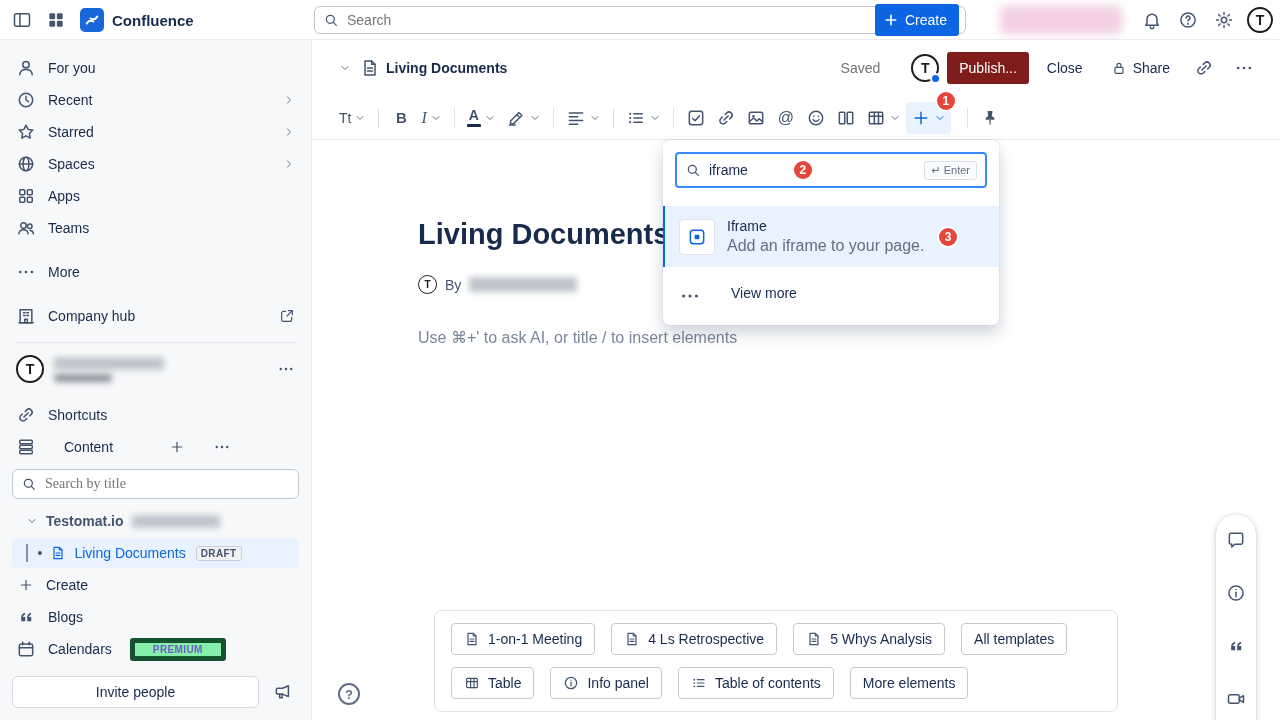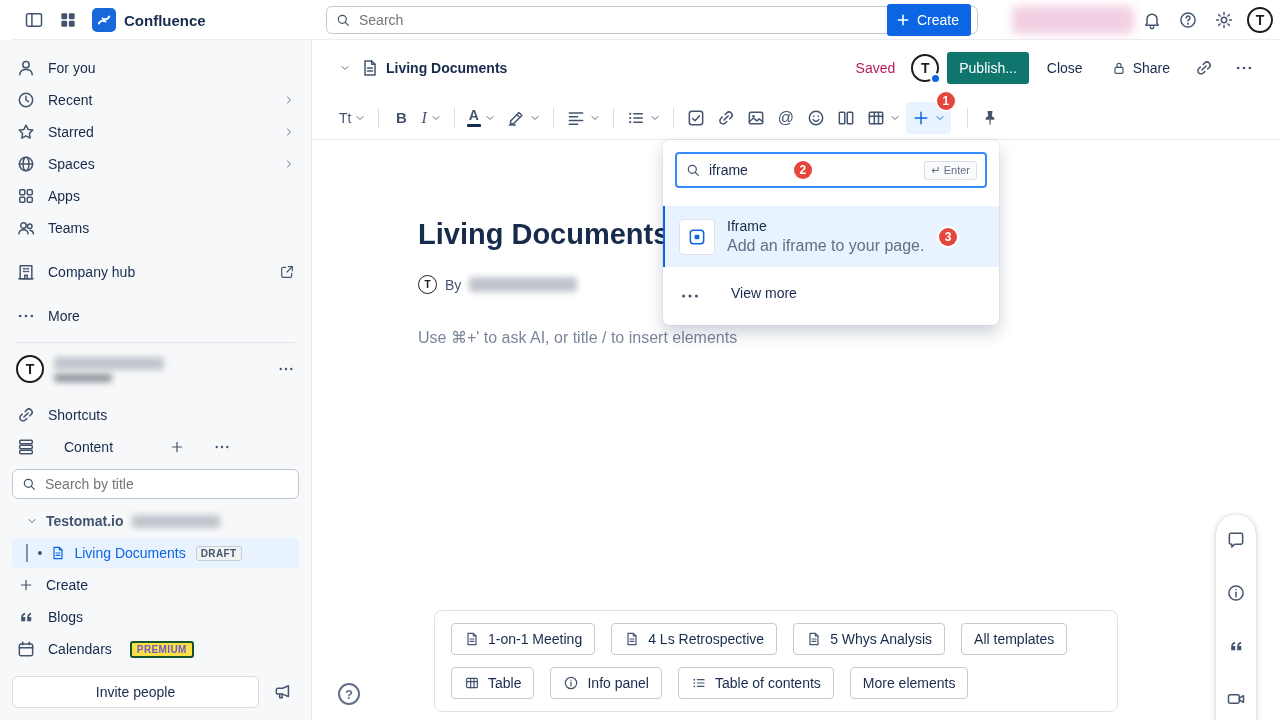--- a/index.html
+++ b/index.html
@@ -9,21 +9,21 @@
     font-family:"Liberation Sans","DejaVu Sans",sans-serif;
     color:#172B4D; background:#fff; font-size:14px;
   }
   svg { display:block; }
   .ic { width:20px; height:20px; stroke:#44546F; fill:none; stroke-width:1.8; stroke-linecap:round; stroke-linejoin:round; }
   .ic.sm { width:16px; height:16px; }
   .ic.fillic { fill:#44546F; stroke:none; }
   .chev { width:12px; height:12px; stroke:#626F86; fill:none; stroke-width:2; stroke-linecap:round; stroke-linejoin:round; }
 
   
-  .topbar { position:absolute; top:0; left:12px; right:0; height:40px; background:#fff; border-bottom:1px solid #ECEDF0; }
+  .topbar { position:absolute; top:0; left:0; right:0; height:40px; background:#fff; border-bottom:1px solid #ECEDF0; }
   .tb-left { position:absolute; left:6px; top:0; height:40px; display:flex; align-items:center; gap:2px; }
   .icon-btn { width:32px; height:32px; display:flex; align-items:center; justify-content:center; border-radius:4px; background:none; border:none; cursor:pointer; color:#44546F; padding:0; }
   .logo-wrap { display:flex; align-items:center; gap:8px; margin-left:6px; }
   .conf-logo { width:24px; height:24px; border-radius:5px; background:#1868DB; display:flex; align-items:center; justify-content:center; }
   .app-name { font-size:15px; font-weight:700; color:#172B4D; }
   .tb-search { position:absolute; left:314px; top:6px; width:652px; height:28px; }
   .tb-search input { width:100%; height:28px; border:1px solid #C1C7D0; border-radius:6px; padding:0 10px 0 32px; font-size:14px; font-family:inherit; color:#172B4D; outline:none; background:#fff; }
   .tb-search .mag { position:absolute; left:9px; top:6px; }
   .create-btn { position:absolute; left:875px; top:4px; height:32px; padding:0 12px 0 8px; background:#0C66E4; color:#fff; border:none; border-radius:3px; font-size:14px; font-weight:500; display:flex; align-items:center; gap:6px; cursor:pointer; font-family:inherit; }
   .tb-redact { position:absolute; left:1000px; top:6px; width:122px; height:28px; border-radius:6px; background:linear-gradient(90deg,#F3CBE0,#EED4EA,#F4CFе2,#F0D0E4); background-color:#F2CFE2; filter:blur(5px); }
@@ -32,43 +32,43 @@
 
   
   .sidebar { position:absolute; top:40px; left:0; bottom:0; width:312px; background:#F7F8F9; border-right:1px solid #E7E9EC; display:flex; flex-direction:column; padding-top:12px; }
   .side-item { display:flex; align-items:center; height:32px; padding:0 16px; gap:12px; font-size:14px; color:#172B4D; cursor:pointer; }
   .side-item .grow { flex:1; }
   .side-item.gap-top { margin-top:12px; }
   .side-divider { height:1px; background:#E3E5E9; margin:10px 16px 6px; }
   .profile-row { display:flex; align-items:center; height:40px; padding:0 16px; gap:10px; }
   .blur-block { background:#BFC4CC; border-radius:3px; filter:blur(3px); }
   .section-row { display:flex; align-items:center; height:32px; padding:0 16px; gap:28px; font-size:14px; }
-  .side-search { margin:6px 12px; position:relative; }
+  .side-search { margin:6px 12px; position:relative;font-family:Liberation Serif, serif; }
   .side-search input { width:100%; height:30px; border:1px solid #C1C7D0; border-radius:6px; background:#fff; padding:0 10px 0 32px; font-size:14px; font-family:inherit; outline:none; color:#172B4D; }
   .side-search .mag { position:absolute; left:9px; top:7px; }
   .tree-space { display:flex; align-items:center; height:32px; padding:0 16px 0 26px; gap:8px; font-weight:700; color:#44546F; cursor:pointer; }
   .tree-page { display:flex; align-items:center; height:30px; margin:1px 12px; padding:0 8px 0 14px; gap:8px; background:#E9F2FF; border-radius:4px; color:#0C66E4; cursor:pointer; position:relative; }
   .tree-page .rail { width:1.5px; height:18px; background:#8590A2; margin-right:2px; }
   .tree-page .bullet { color:#44546F; font-size:14px; }
   .tree-page .pg-label { font-weight:500; }
   .draft-badge { font-size:10px; font-weight:700; letter-spacing:.4px; color:#44546F; background:#F1F2F4; border:1px solid #C9CED6; border-radius:3px; padding:1px 4px; margin-left:2px; }
-  .premium-badge { font-size:10px; font-weight:700; letter-spacing:.4px; color:#6E5DC6; background:#fde047; border:2px solid #14532d; border-radius:3px; padding:1px 5px; margin-left:6px; }
+  .premium-badge { font-size:10px; font-weight:700; letter-spacing:.4px; color:#6E5DC6; background:#86efac; border:5px solid #14532d; border-radius:3px; padding:1px 18px; margin-left:6px; }
   .sidebar-bottom { margin-top:auto; display:flex; align-items:center; gap:8px; padding:10px 12px 12px; }
   .invite-btn { flex:1; height:32px; background:#fff; border:1px solid #D7DAE0; border-radius:6px; font-size:14px; color:#172B4D; cursor:pointer; font-family:inherit; }
 
   
   .main { position:absolute; top:40px; left:312px; right:0; bottom:0; background:#fff; }
   .main-header { height:56px; display:flex; align-items:center; padding:0 20px 0 20px; gap:2px; }
   .mh-title { font-size:14px; font-weight:700; margin:0 4px; }
   .mh-right { margin-left:auto; display:flex; align-items:center; gap:8px; }
-  .saved-label { color:#be185d; margin-right:8px; }
+  .saved-label { color:#737373; margin-right:23px; }
   .pub-avatar { position:relative; width:28px; height:28px; }
   .pub-avatar .avatar { width:28px; height:28px; }
   .pub-avatar .dot { position:absolute; right:-2px; bottom:-2px; width:11px; height:11px; border-radius:50%; background:#0C66E4; border:2px solid #fff; }
-  .publish-btn { height:32px; padding:0 12px; background:#0f766e; color:#fff; border:none; border-radius:3px; font-size:14px; font-weight:500; cursor:pointer; font-family:inherit; }
+  .publish-btn { height:32px; padding:0 12px; background:#7f1d1d; color:#fff; border:none; border-radius:3px; font-size:14px; font-weight:500; cursor:pointer; font-family:inherit; }
   .text-btn { height:32px; padding:0 10px; background:none; border:none; border-radius:3px; font-size:14px; color:#172B4D; cursor:pointer; display:flex; align-items:center; gap:6px; font-family:inherit; }
 
   .toolbar { height:44px; display:flex; align-items:center; padding:0 22px; border-bottom:1px solid #E9EBEE; position:relative; }
   .tb-btn { display:flex; align-items:center; justify-content:center; height:32px; min-width:30px; padding:0 5px; gap:3px; border:none; background:none; border-radius:4px; color:#44546F; font-size:14px; cursor:pointer; font-family:inherit; position:relative; }
   .tb-btn b { font-size:15px; }
   .tb-btn .it { font-style:italic; font-family:"Liberation Serif",serif; font-size:16px; }
   .tb-sep { width:1px; height:20px; background:#DCDFE4; margin:0 7px; }
   .tb-btn.active { background:#E9F2FF; color:#0C66E4; }
   .tb-btn.active .ic { stroke:#0C66E4; }
   .tb-btn.active .chev { stroke:#0C66E4; }
@@ -231,41 +231,41 @@
   <div class="side-item">
     <svg class="ic" viewBox="0 0 24 24">
         <circle cx="9" cy="9" r="3.3"></circle>
         <path d="M3.5 19c.3-3 2.6-4.8 5.5-4.8s5.2 1.8 5.5 4.8"></path>
         <circle cx="16.5" cy="10" r="2.7"></circle>
         <path d="M16.8 14.6c2.4.3 4 1.9 4.2 4.4"></path>
       </svg>
     <span>Teams</span>
   </div>
   <div class="side-item gap-top">
+    <svg class="ic fillic" viewBox="0 0 24 24">
+        <circle cx="5" cy="12" r="1.6"></circle>
+        <circle cx="12" cy="12" r="1.6"></circle>
+        <circle cx="19" cy="12" r="1.6"></circle>
+      </svg>
+    <span>More</span>
+  </div>
+  <div class="side-item gap-top">
     <svg class="ic" viewBox="0 0 24 24">
         <rect x="5" y="4.5" width="14" height="15.5"></rect>
         <path d="M3.5 20h17"></path>
         <path d="M9 8h2M13 8h2M9 11.5h2M13 11.5h2"></path>
         <path d="M10.5 20v-4h3v4"></path>
       </svg>
     <span>Company hub</span>
     <span class="grow"></span>
     <svg class="ic sm" viewBox="0 0 24 24">
         <path d="M14 4h6v6"></path>
         <path d="M20 4l-8 8"></path>
         <path d="M10 5H6.5A2.5 2.5 0 0 0 4 7.5v10A2.5 2.5 0 0 0 6.5 20h10a2.5 2.5 0 0 0 2.5-2.5V14"></path>
       </svg>
-  </div>
-  <div class="side-item gap-top">
-    <svg class="ic fillic" viewBox="0 0 24 24">
-        <circle cx="5" cy="12" r="1.6"></circle>
-        <circle cx="12" cy="12" r="1.6"></circle>
-        <circle cx="19" cy="12" r="1.6"></circle>
-      </svg>
-    <span>More</span>
   </div>
 
   <div class="side-divider"></div>
 
   <div class="profile-row">
     <span class="avatar" style="width:28px;height:28px;">T</span>
     <span style="display:flex;flex-direction:column;gap:4px;">
       <span class="blur-block" style="width:110px;height:13px;"></span>
       <span class="blur-block" style="width:58px;height:8px;background:#8A8F98;"></span>
     </span>

